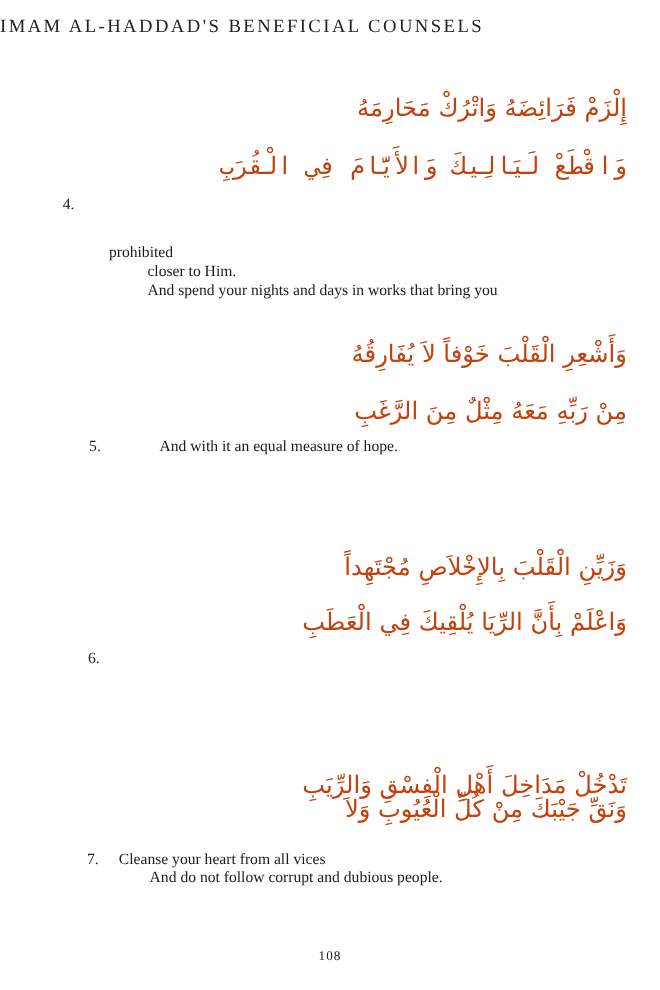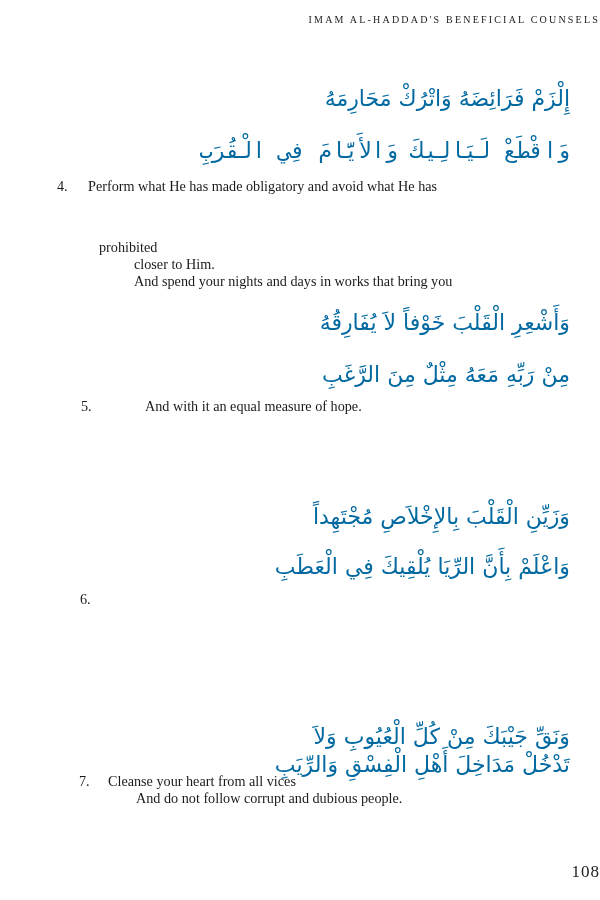--- a/index.html
+++ b/index.html
@@ -13,41 +13,41 @@
       position: relative;
       overflow: hidden;
       font-family: "Liberation Serif", "DejaVu Serif", serif;
       color: #1a1a1a;
     }
     .running-header {
       position: absolute;
       top: 14px;
       left: 0;
       width: 600px;
-      text-align: right;
-      font-size: 10px;
+      text-align: left;
+      font-size: 17px;
       letter-spacing: 2.2px;
       font-variant: small-caps;
       text-transform: uppercase;
       color: #222;
     }
     .verse-block {
       position: absolute;
       left: 0;
       width: 600px;
     }
     .arabic {
       position: absolute;
       right: 30px;
       direction: rtl;
       text-align: right;
       font-family: "DejaVu Sans", sans-serif;
       font-size: 22px;
       line-height: 1;
-      color: #0369a1;
+      color: #c2410c;
       white-space: nowrap;
     }
     .translation {
       position: absolute;
       left: 88px;
       width: 470px;
       font-size: 14.2px;
       line-height: 17px;
       color: #1a1a1a;
     }
@@ -61,37 +61,36 @@
       white-space: nowrap;
     }
     .indent1 { padding-left: 11px; margin-top: 44px; }
     .indent2 { padding-left: 28px; }
     .indent3 { padding-left: 46px; }
     .page-number {
       position: absolute;
       top: 862px;
       left: 0;
       width: 600px;
-      text-align: right;
-      font-size: 17px;
+      text-align: center;
+      font-size: 12px;
       letter-spacing: 1px;
       color: #222;
     }
   </style>
 </head>
 <body>
 
 <div class="running-header">Imam al-Haddad's Beneficial Counsels</div>
 
 <div class="verse-block">
   <div class="arabic" style="top:88px;">إِلْزَمْ فَرَائِضَهُ وَاتْرُكْ مَحَارِمَهُ</div>
   <div class="arabic" style="top:142px;font-family:Liberation Mono, monospace;">وَاقْطَعْ لَيَالِيكَ وَالأَيَّامَ فِي الْقُرَبِ</div>
   <div class="translation" style="top:178px;">
     <span class="num">4.</span>
-    <span class="line">Perform what He has made obligatory and avoid what He has</span>
     <span class="line indent1">prohibited</span>
     <span class="line indent3">closer to Him.</span>
     <span class="line indent3">And spend your nights and days in works that bring you</span>
   </div>
 </div>
 
 <div class="verse-block">
   <div class="arabic" style="top:312px;">وَأَشْعِرِ الْقَلْبَ خَوْفاً لاَ يُفَارِقُهُ</div>
   <div class="arabic" style="top:364px;">مِنْ رَبِّهِ مَعَهُ مِثْلٌ مِنَ الرَّغَبِ</div>
   <div class="translation" style="top:398px; left:117px;">
@@ -103,21 +102,21 @@
 <div class="verse-block">
   <div class="arabic" style="top:506px;">وَزَيِّنِ الْقَلْبَ بِالإِخْلاَصِ مُجْتَهِداً</div>
   <div class="arabic" style="top:556px;">وَاعْلَمْ بِأَنَّ الرِّيَا يُلْقِيكَ فِي الْعَطَبِ</div>
   <div class="translation" style="top:591px; left:112px;">
     <span class="num" style="left:-32px;">6.</span>
   </div>
 </div>
 
 <div class="verse-block">
   <div class="arabic" style="top:696px;margin-top:30px;">وَنَقِّ جَيْبَكَ مِنْ كُلِّ الْعُيُوبِ وَلاَ</div>
-  <div class="arabic" style="top:754px;">تَدْخُلْ مَدَاخِلَ أَهْلِ الْفِسْقِ وَالرِّيَبِ</div>
+  <div class="arabic" style="top:704px;">تَدْخُلْ مَدَاخِلَ أَهْلِ الْفِسْقِ وَالرِّيَبِ</div>
   <div class="translation" style="top:773px; left:108px;">
     <span class="num" style="left:-29px;">7.</span>
     <span class="line">Cleanse your heart from all vices</span>
     <span class="line indent2">And do not follow corrupt and dubious people.</span>
   </div>
 </div>
 
 <div class="page-number">108</div>
 
 </body></html>

